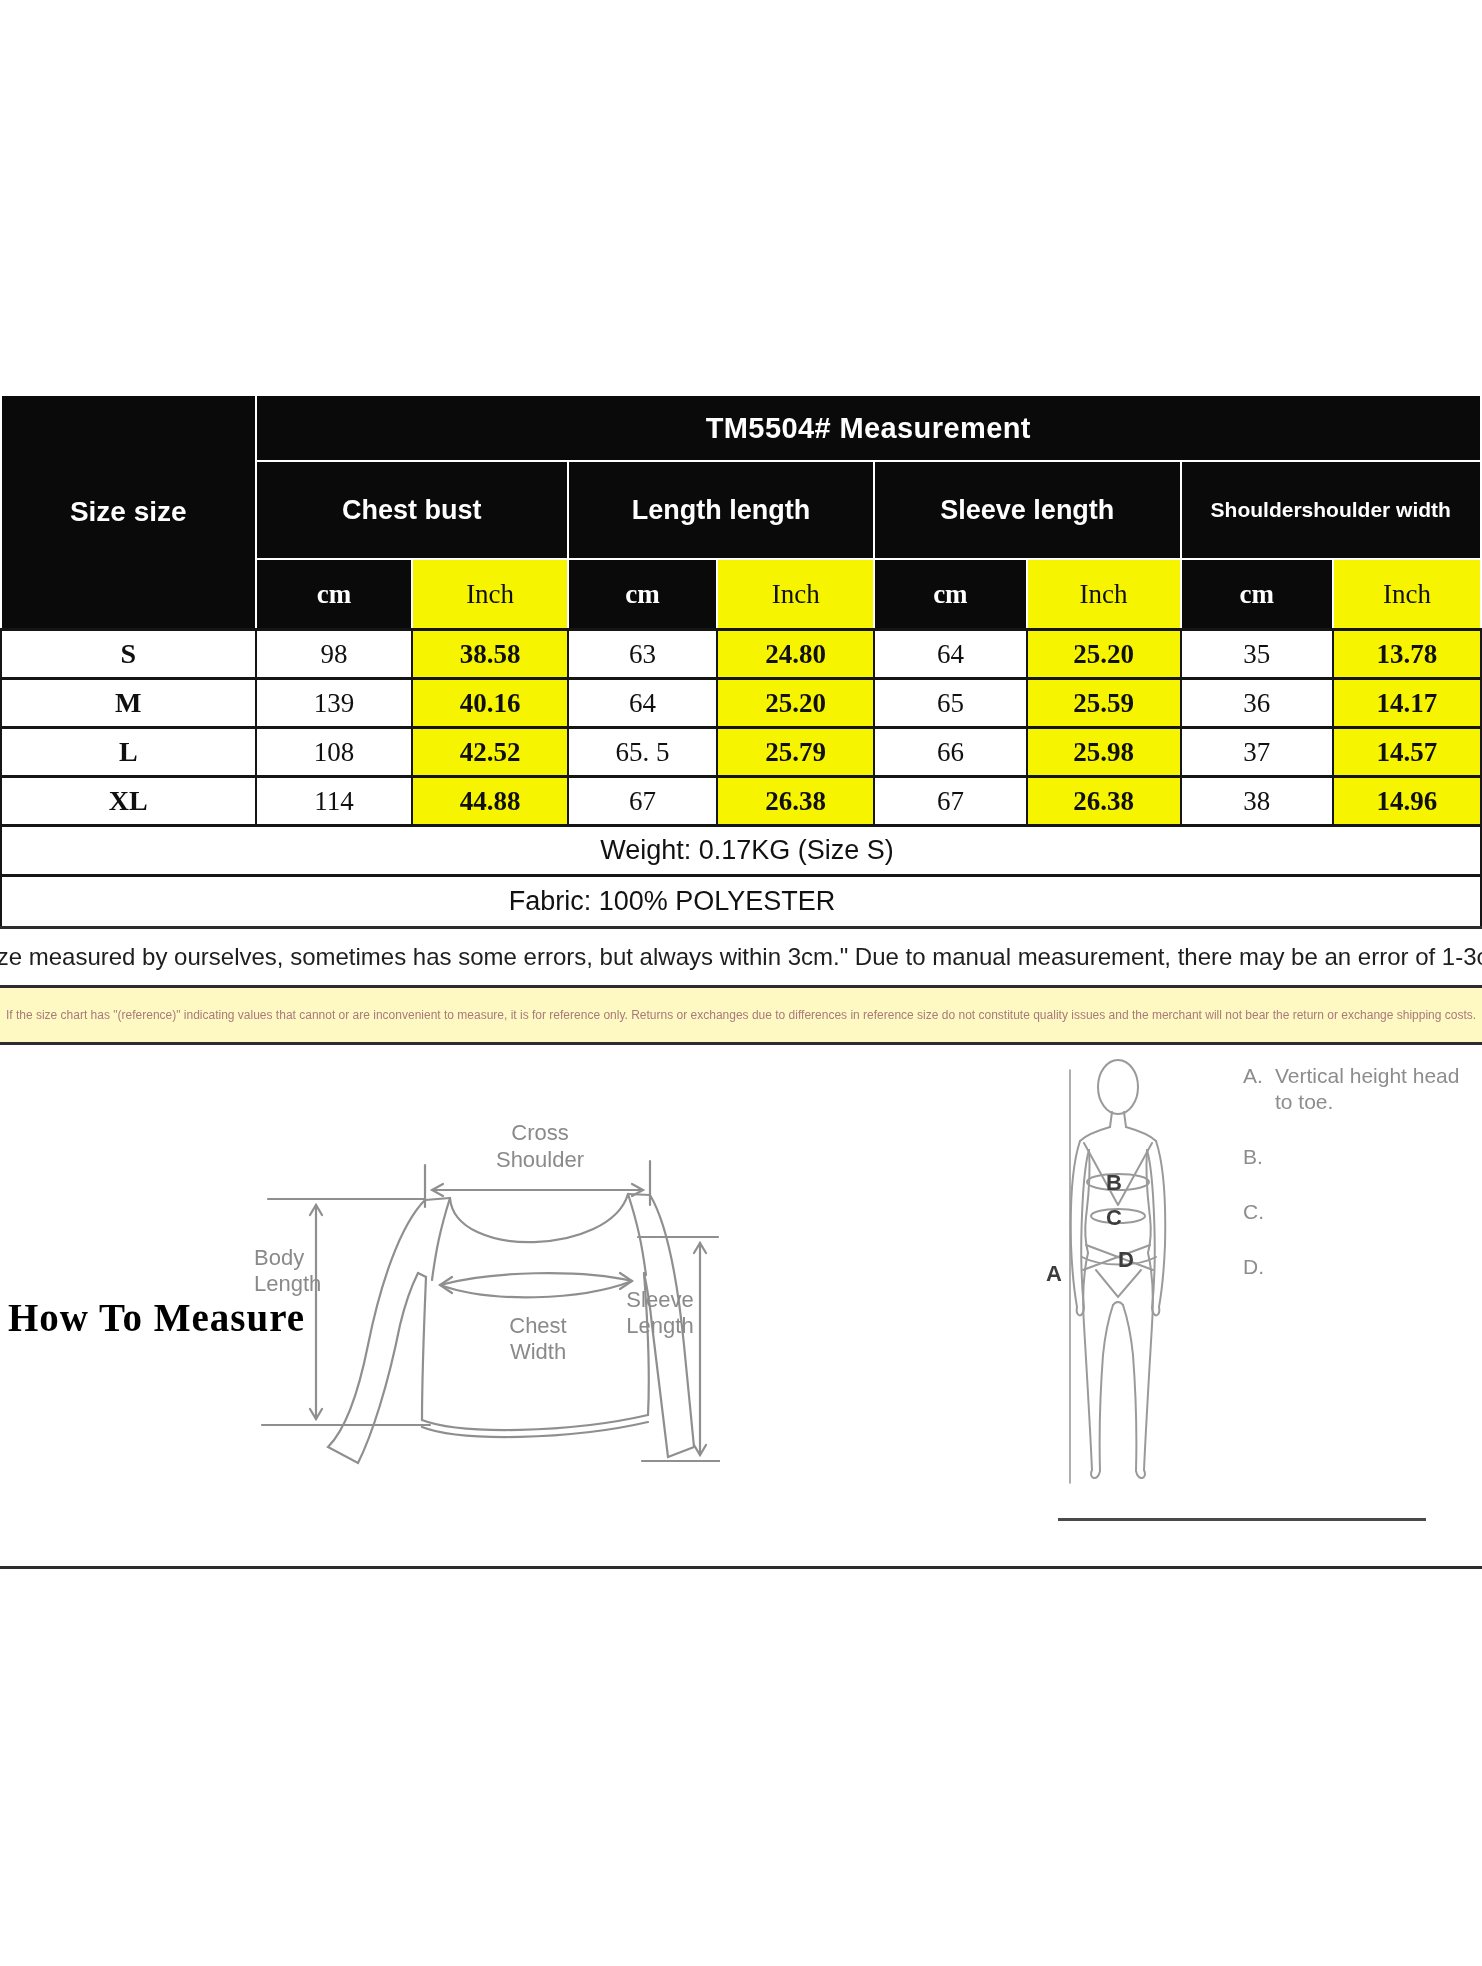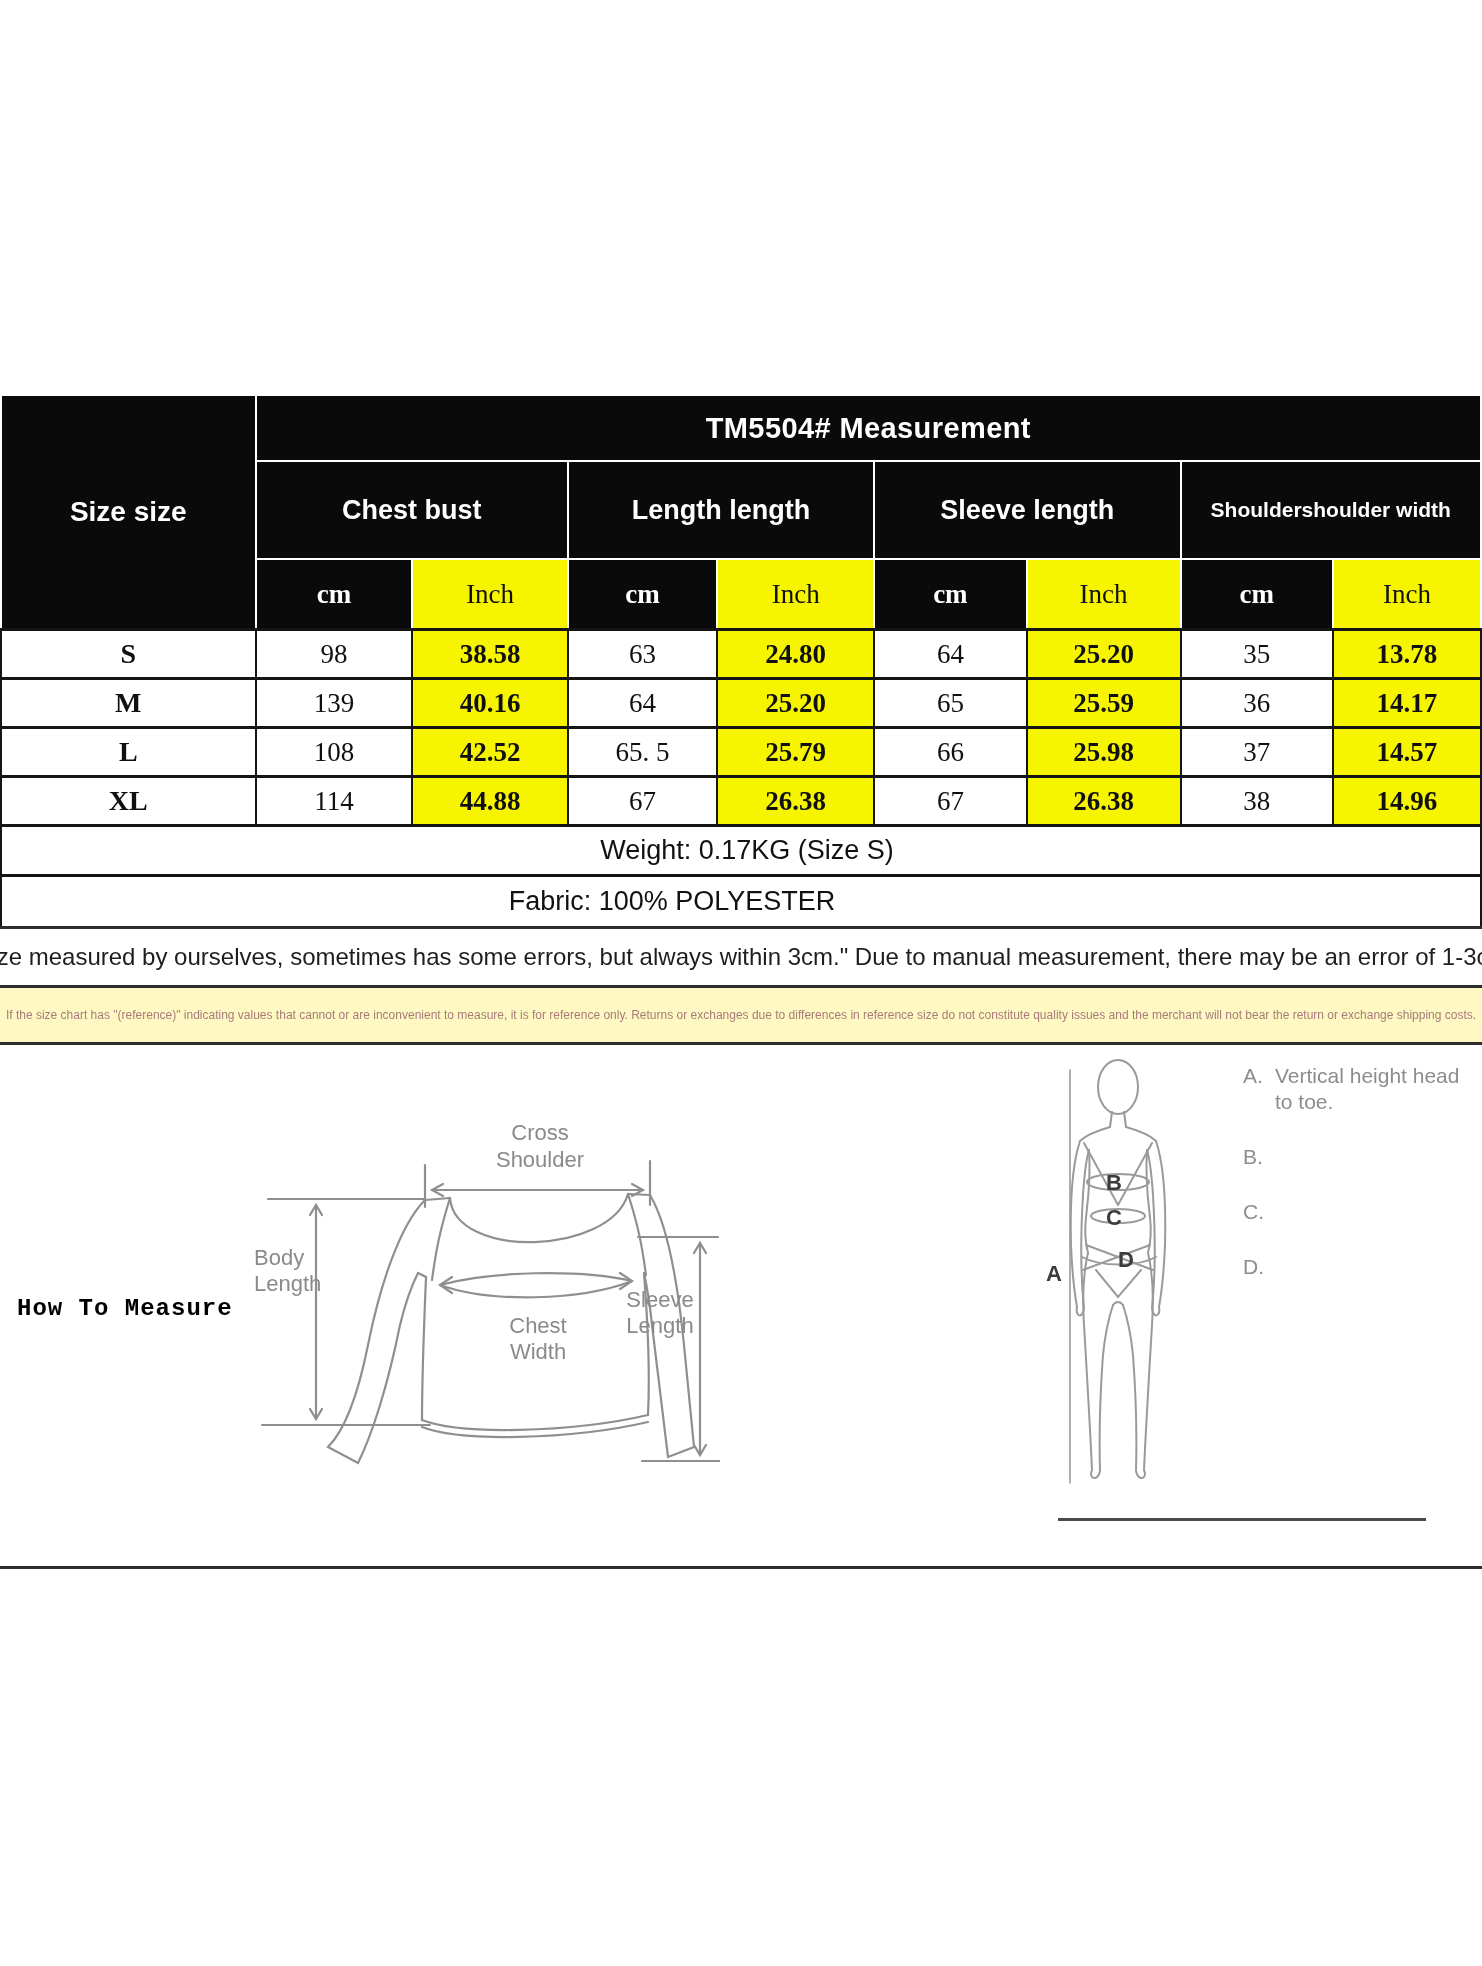--- a/index.html
+++ b/index.html
@@ -34,22 +34,22 @@
               border-top:3px solid #2d2d2d;border-bottom:3px solid #2d2d2d;background:#fff;
               display:flex;align-items:center;justify-content:center;
               font-size:24px;color:#1e1e1e;white-space:nowrap;}
   .fineprint{position:absolute;top:988px;left:0;width:1482px;height:57px;box-sizing:border-box;
              border-bottom:3px solid #2d2d2d;background:#fef9c3;
              display:flex;align-items:center;justify-content:center;
              font-size:12px;color:#a87a7a;white-space:nowrap;}
 
   
   .measure{position:absolute;top:1045px;left:0;width:1482px;height:521px;}
-  .howto{position:absolute;left:17px;top:250px;font-family:Liberation Mono, monospace;
-         font-weight:700;font-size:24px;color:#000;letter-spacing:1px;white-space:nowrap;}
+  .howto{position:absolute;left:8px;top:250px;font-family:Liberation Serif, serif;
+         font-weight:700;font-size:39px;color:#000;letter-spacing:1px;white-space:nowrap;}
   svg text{font-family:"Liberation Sans",sans-serif;}
   .garment-svg{position:absolute;left:240px;top:50px;}
   .figure-svg{position:absolute;left:1038px;top:10px;}
   .anns{position:absolute;left:1243px;top:18px;width:237px;color:#8d8d8d;font-size:21px;line-height:26px;}
   .ann{display:flex;margin-bottom:29px;}
   .ann .k{width:32px;flex:none;}
   .ann .t{flex:1;}
   .ann-underline{position:absolute;left:1058px;top:473px;width:368px;height:3px;background:#4a4a4a;}
   .bottom-rule{position:absolute;top:1566px;left:0;width:1482px;height:3px;background:#2d2d2d;}
 </style>

